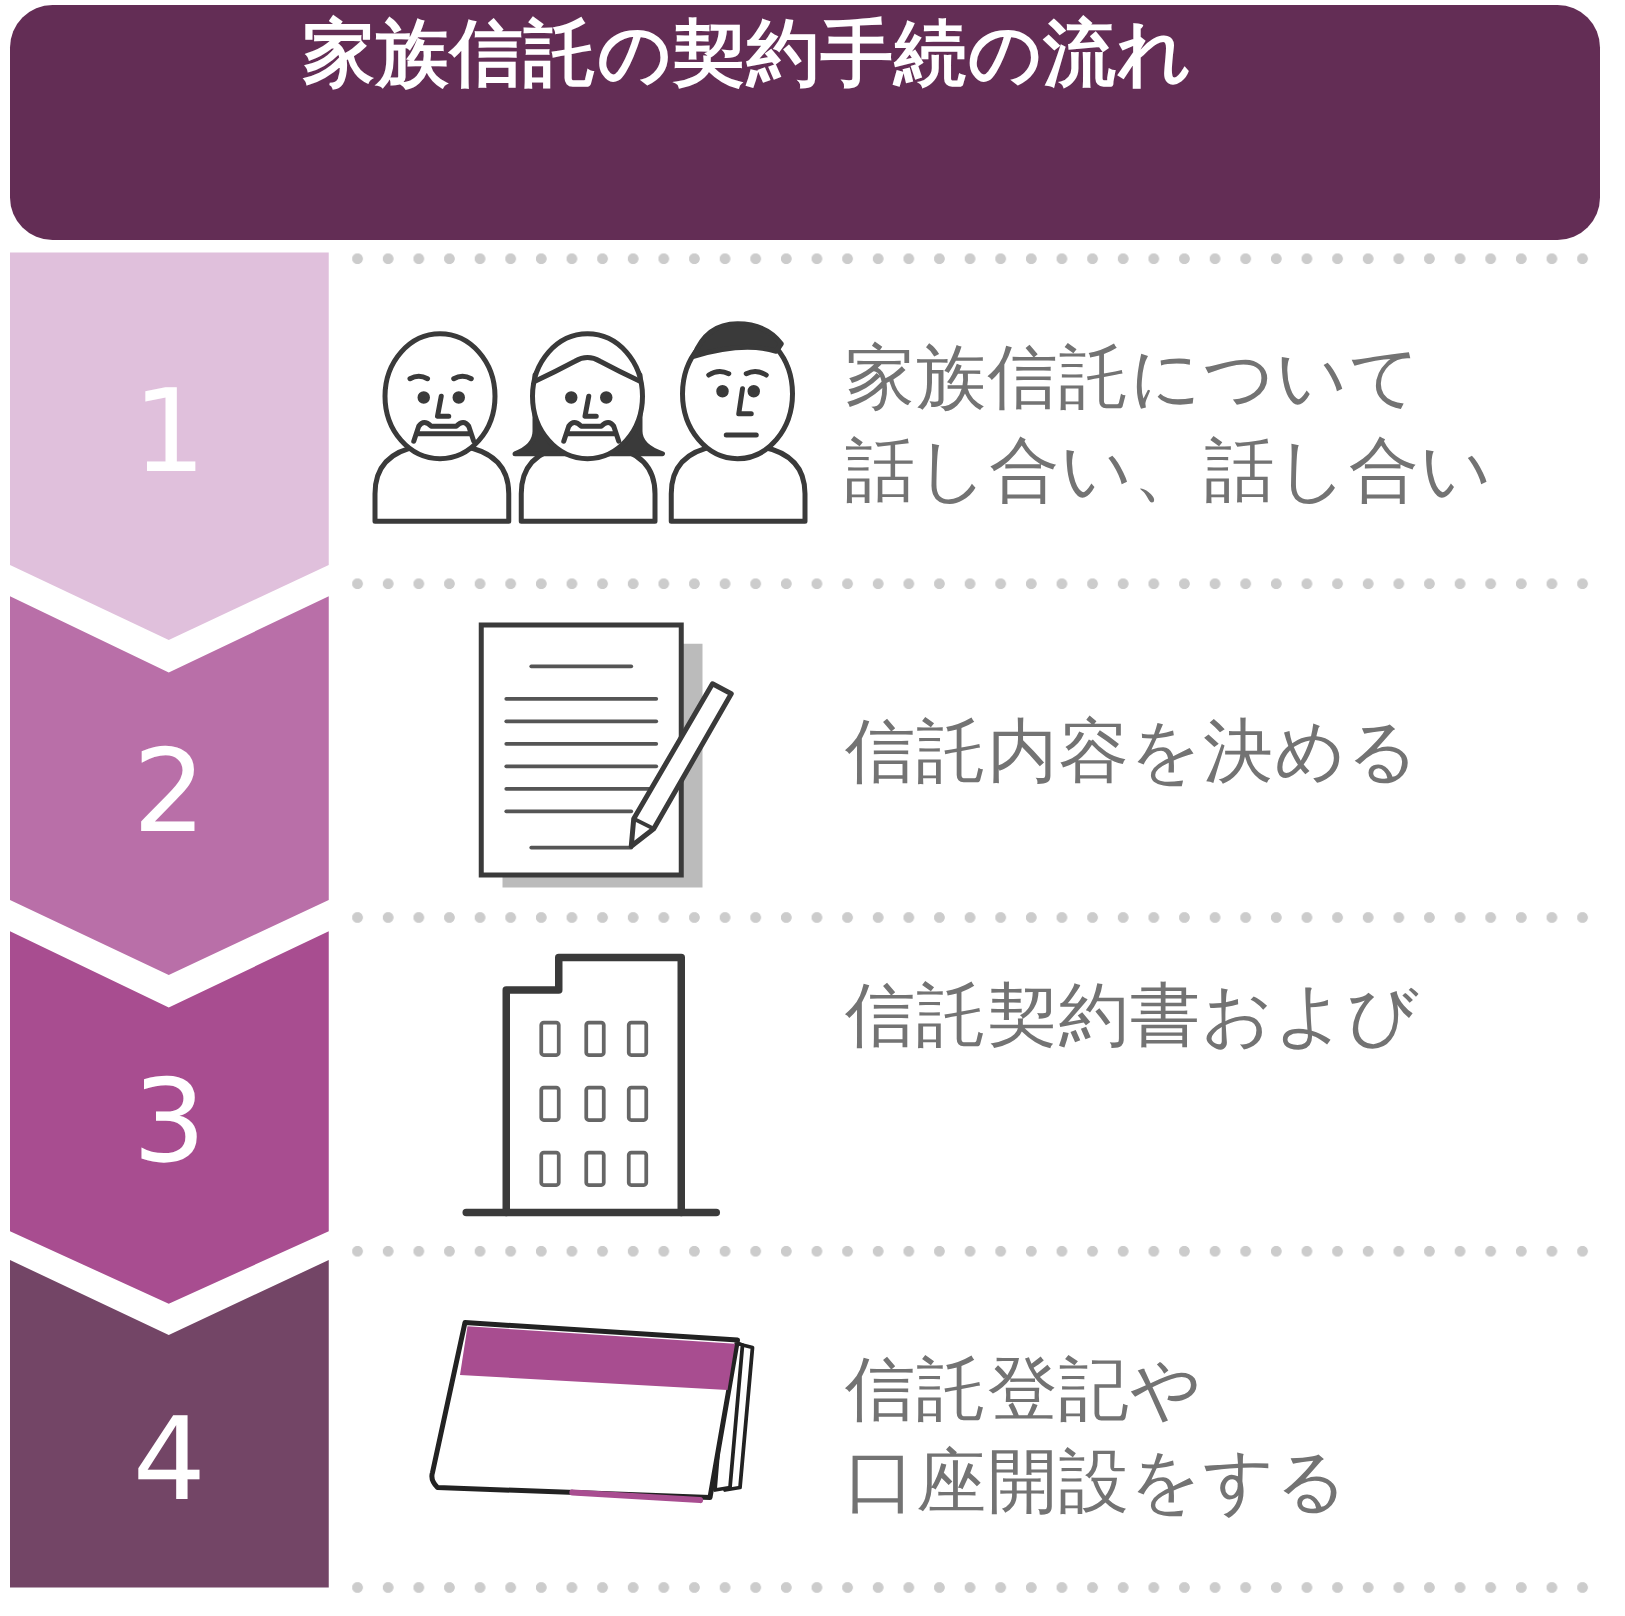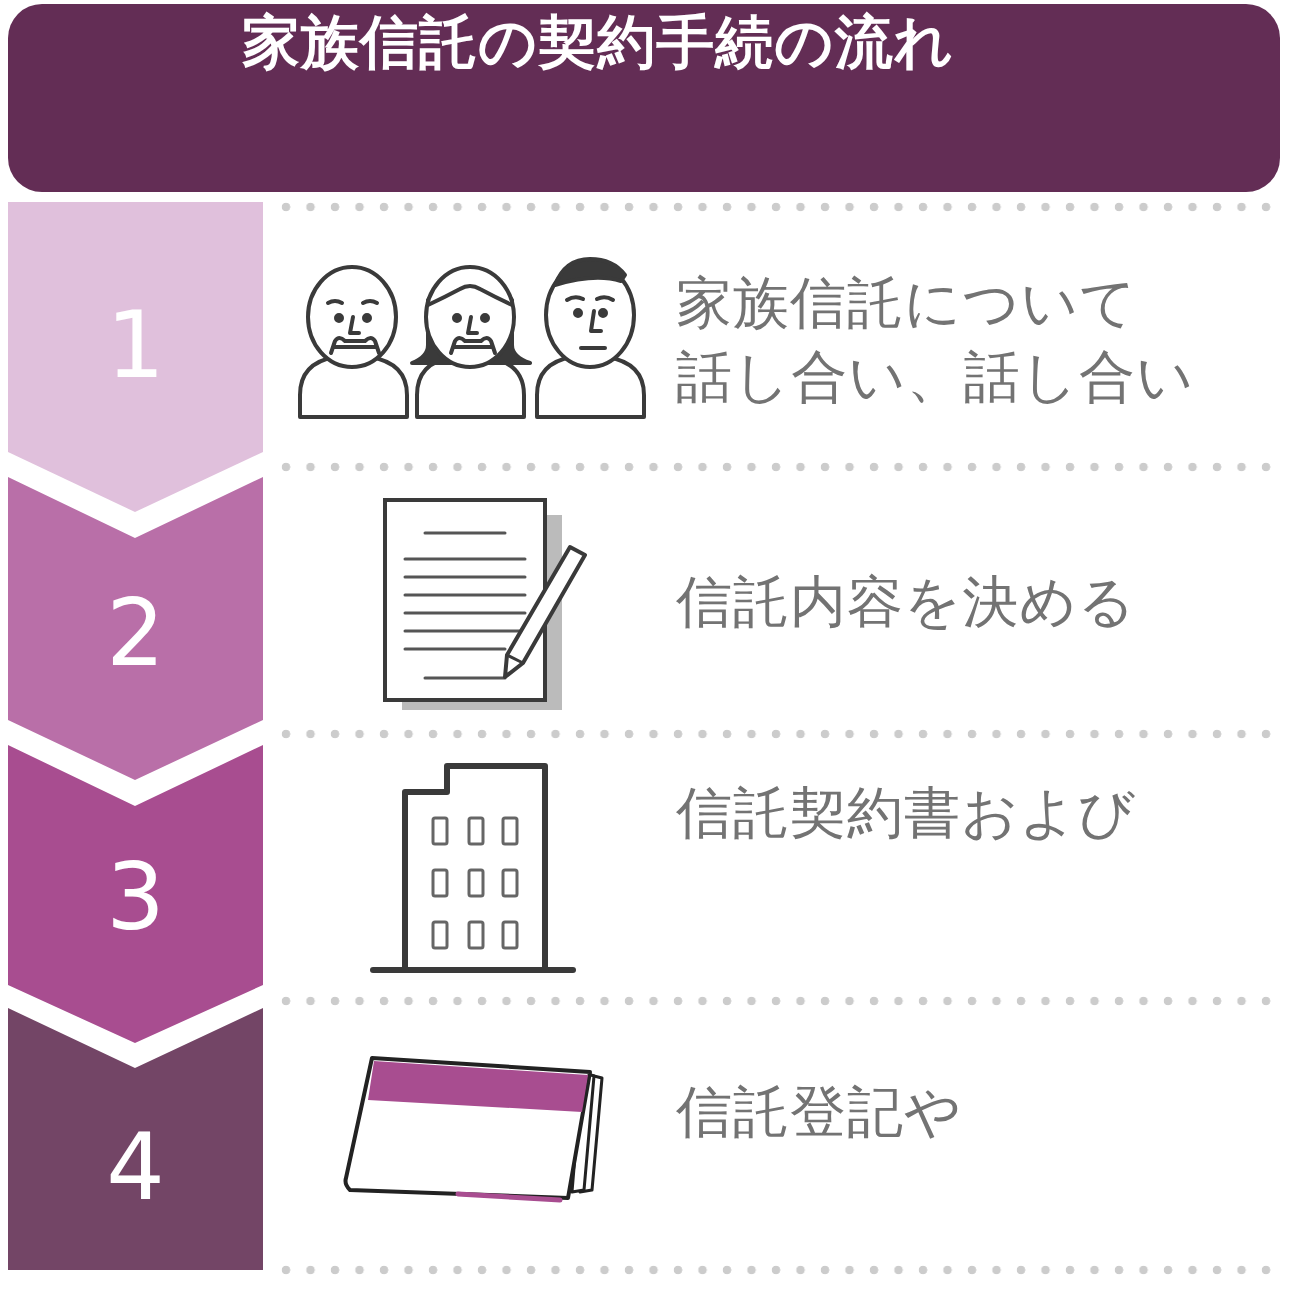--- a/index.html
+++ b/index.html
@@ -121,13 +121,14 @@
   <span>話し合い、話し合い</span>
 </div>
 <div class="step-text" style="top:565px;">
   <span>信託内容を決める</span>
 </div>
 <div class="step-text" style="top:776px;">
   <span>信託契約書および</span>
 </div>
 <div class="step-text" style="top:1075px;">
   <span>信託登記や</span>
+  <span>口座開設をする</span>
 </div>
 
 </body></html>

